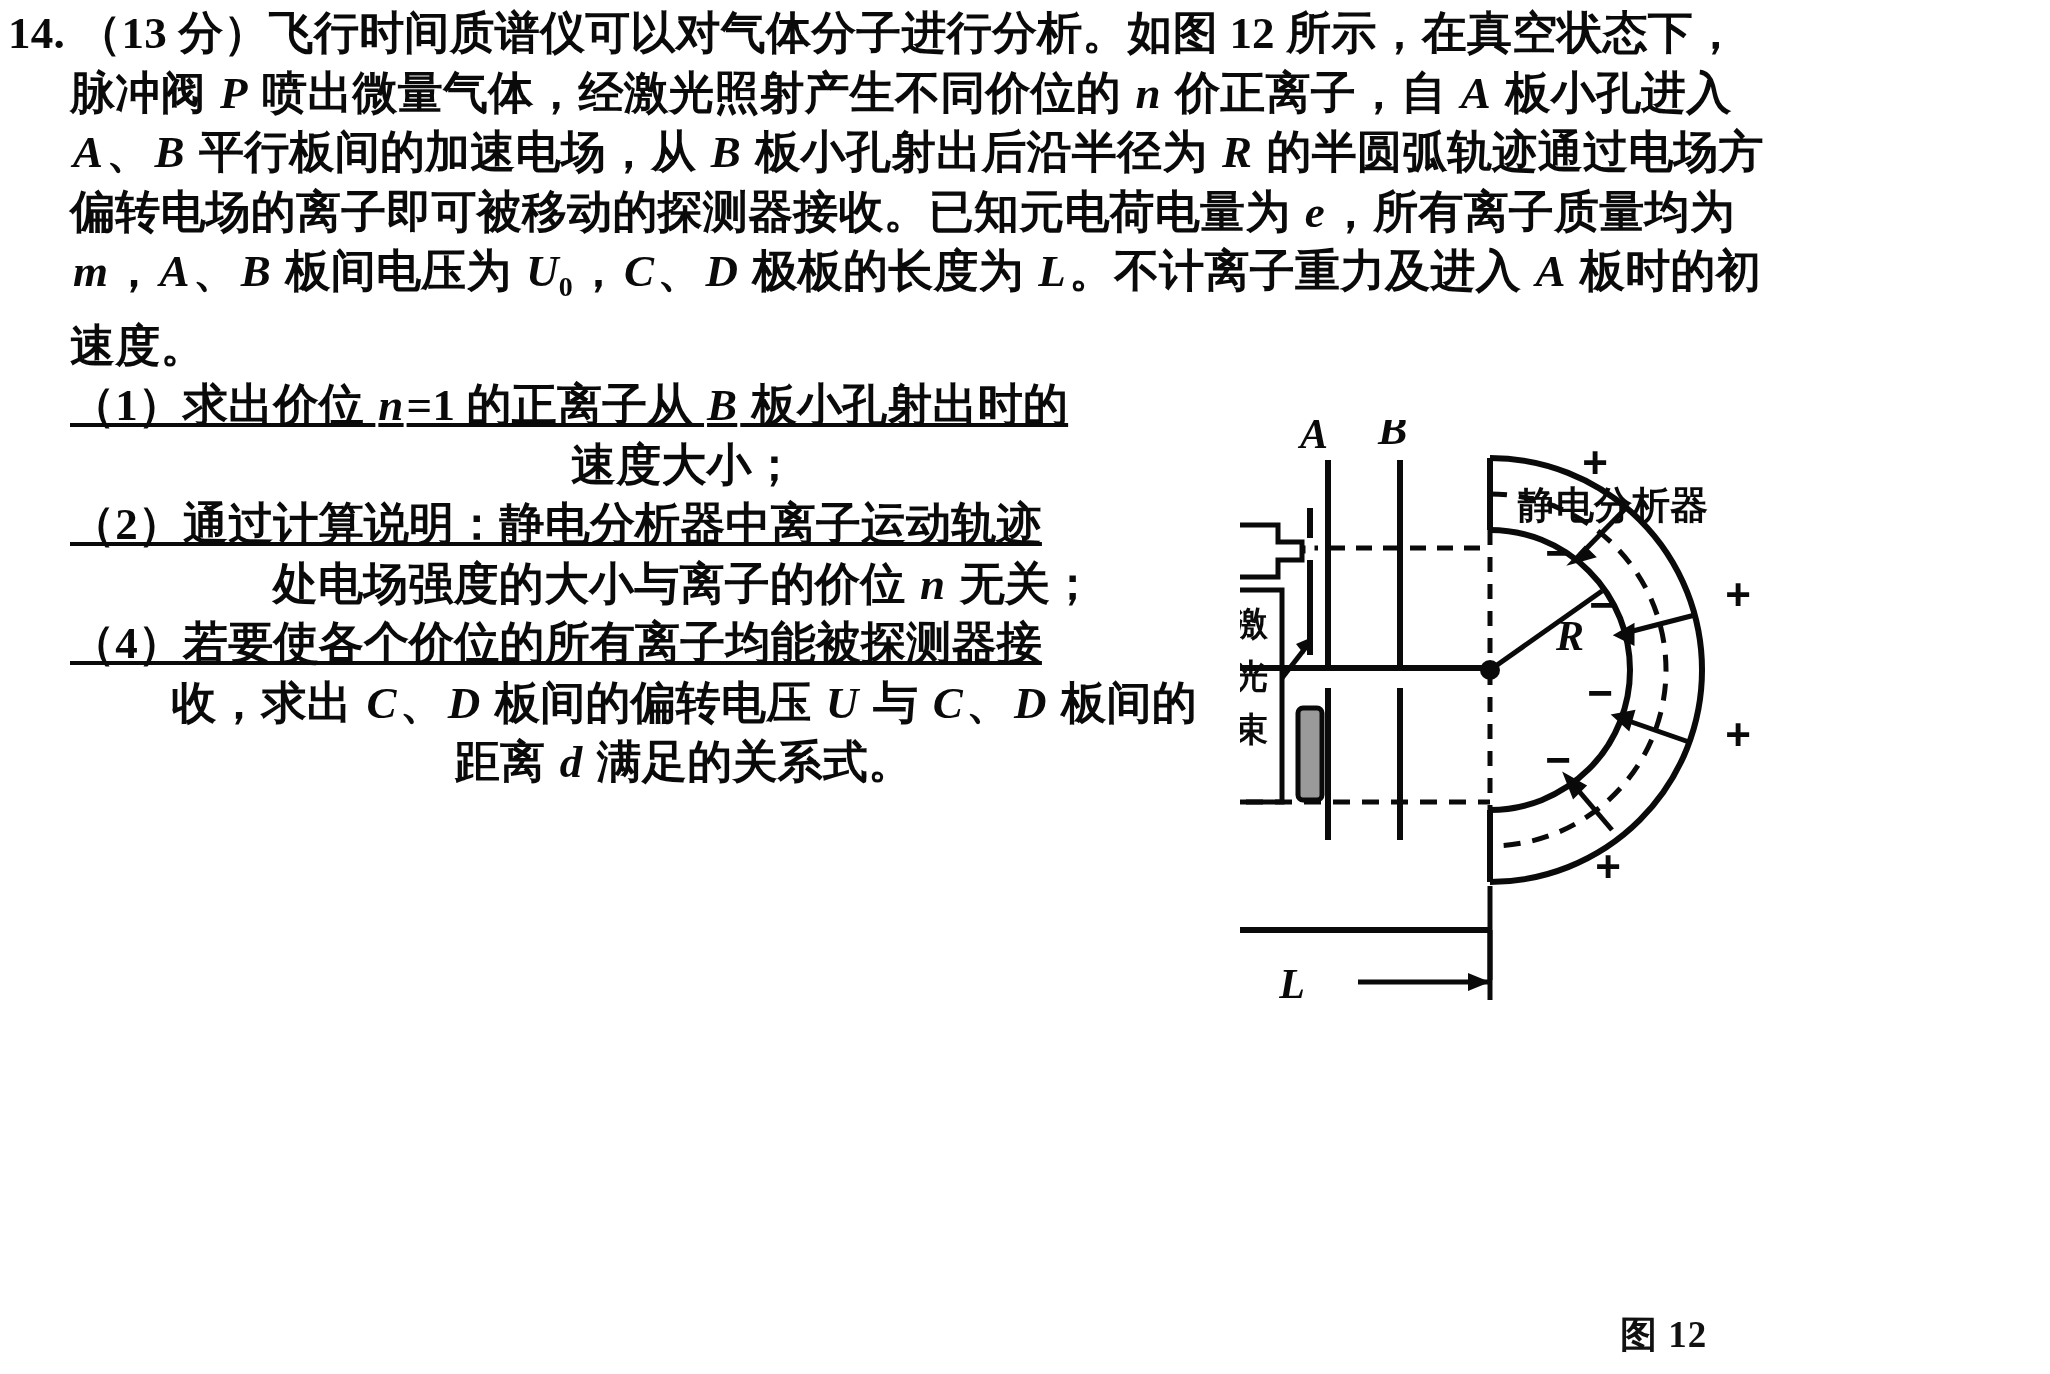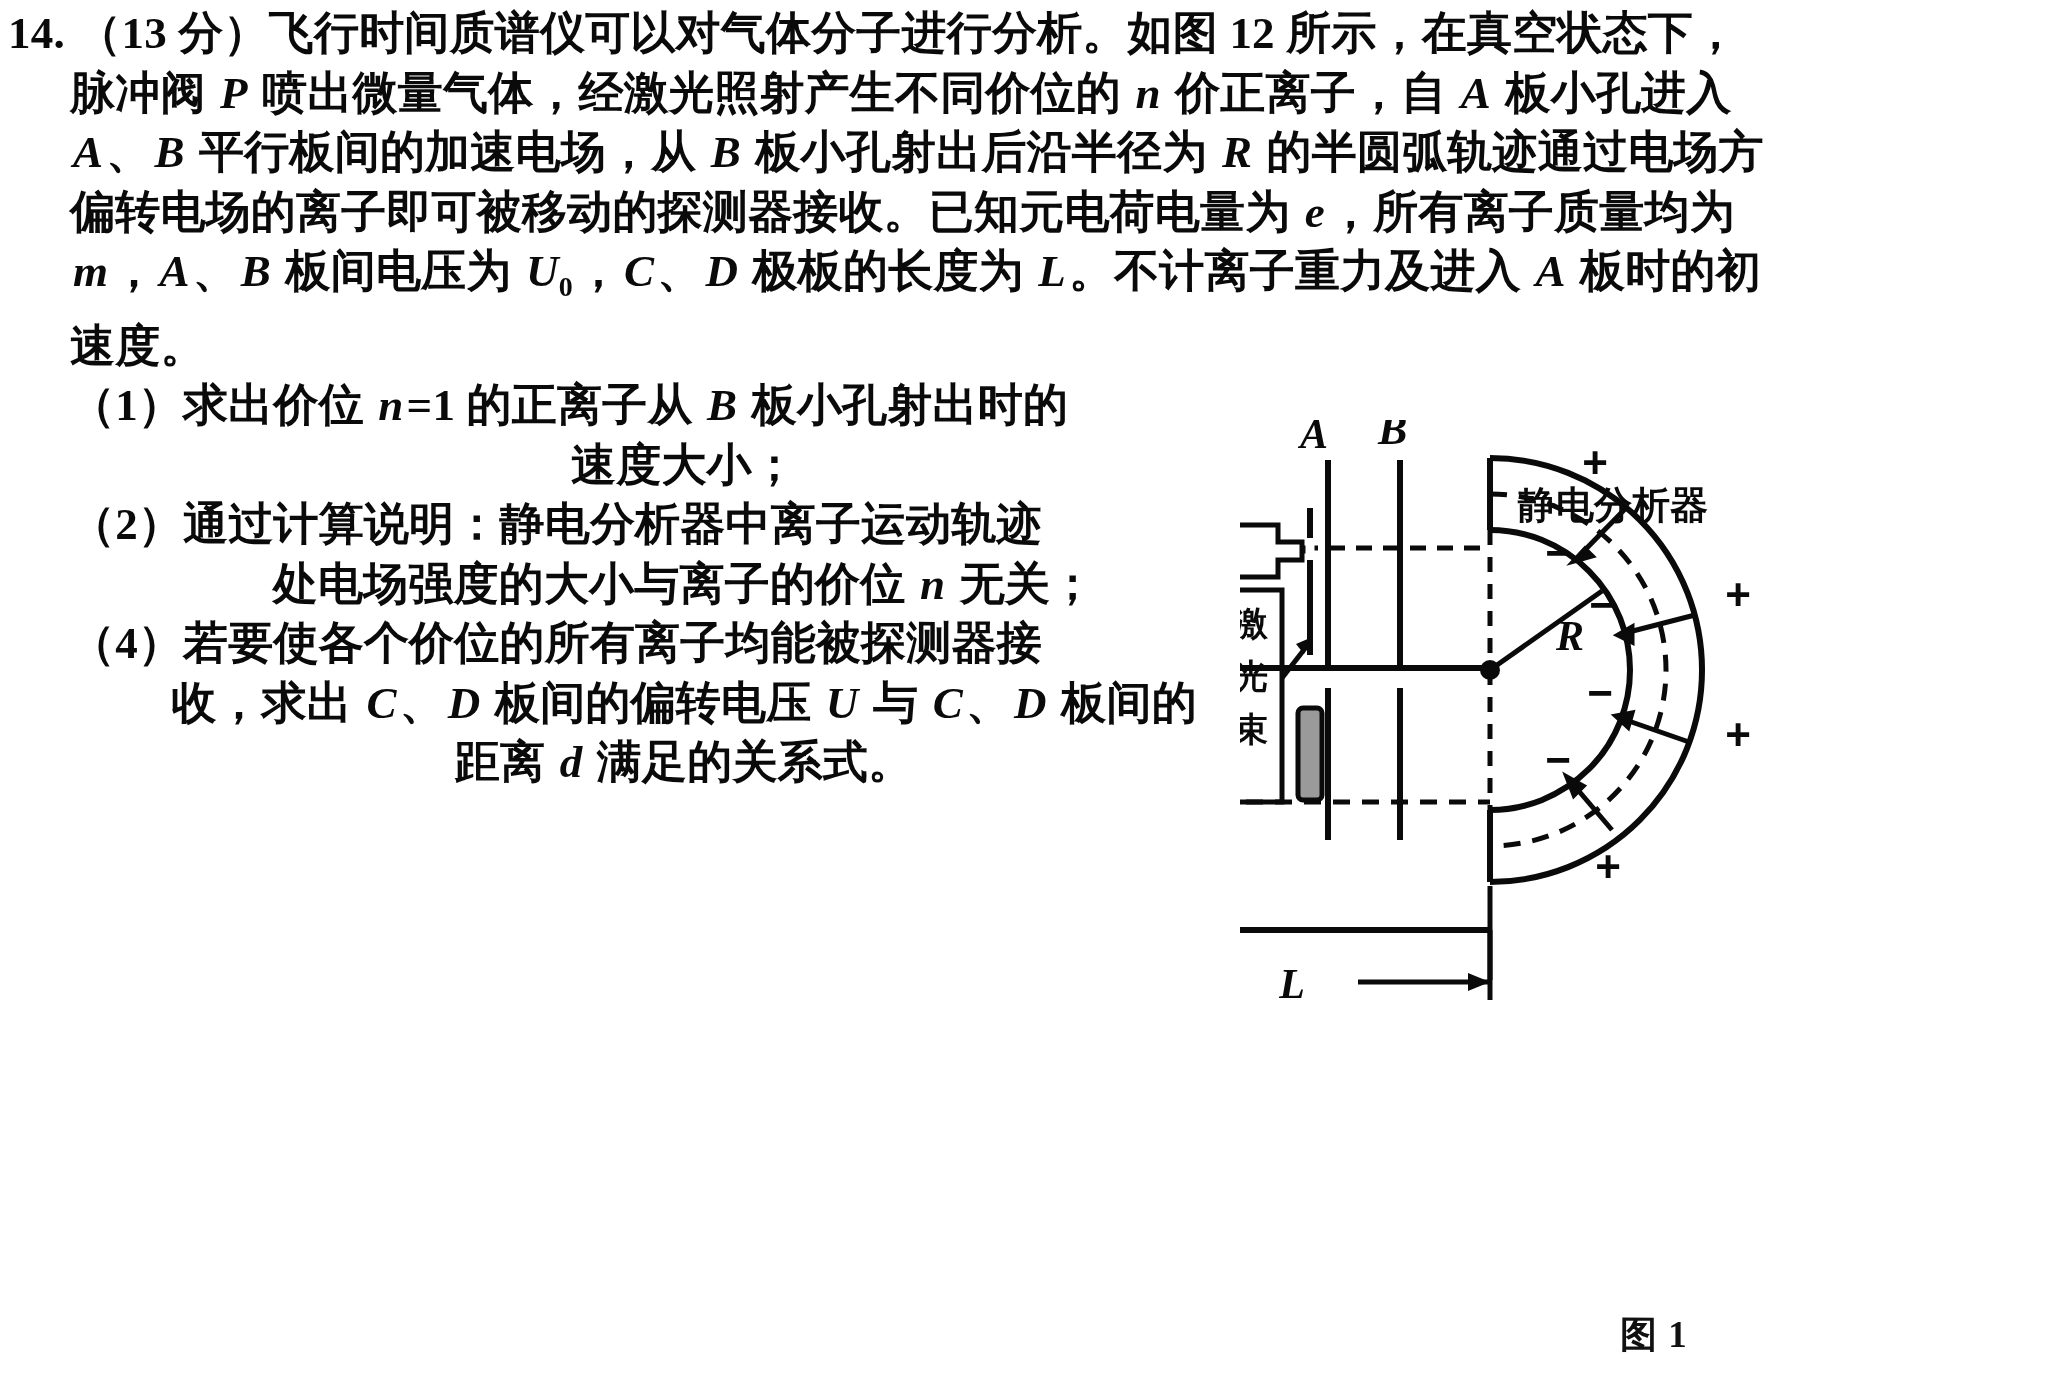--- a/index.html
+++ b/index.html
@@ -28,21 +28,21 @@
   .qline {
     display: block;
     white-space: nowrap;
     font-size: 45px;
     line-height: 59.5px;
     letter-spacing: 0.2px;
     font-weight: 600;
     color: #0a0a0a;
   }
   .qline.indent { padding-left: 62px; }
-  .qline.sub    { padding-left: 62px; }
+  .qline.sub    { padding-left: 62px; text-decoration: underline; }
   .qline.subcont{ padding-left: 62px; text-align: center; }
 
   
   i.v {
     font-family: "Liberation Serif", "DejaVu Serif", serif;
     font-style: italic;
     font-weight: 600;
     padding: 0 3px;
   }
   i.v sub {
@@ -228,13 +228,13 @@
 
   <line x1="-165" y1="356" x2="-165" y2="238" stroke="#0a0a0a" stroke-width="6"></line>
   <polygon points="-165,228 -176,254 -154,254" fill="#0a0a0a"></polygon>
 
   <line x1="-165" y1="420" x2="-165" y2="538" stroke="#0a0a0a" stroke-width="6"></line>
   <polygon points="-165,548 -176,522 -154,522" fill="#0a0a0a"></polygon>
 
 </svg>
 </div>
 
-<div id="figure-caption">图 1</div>
+<div id="figure-caption">图 12</div>
 
 </body></html>

